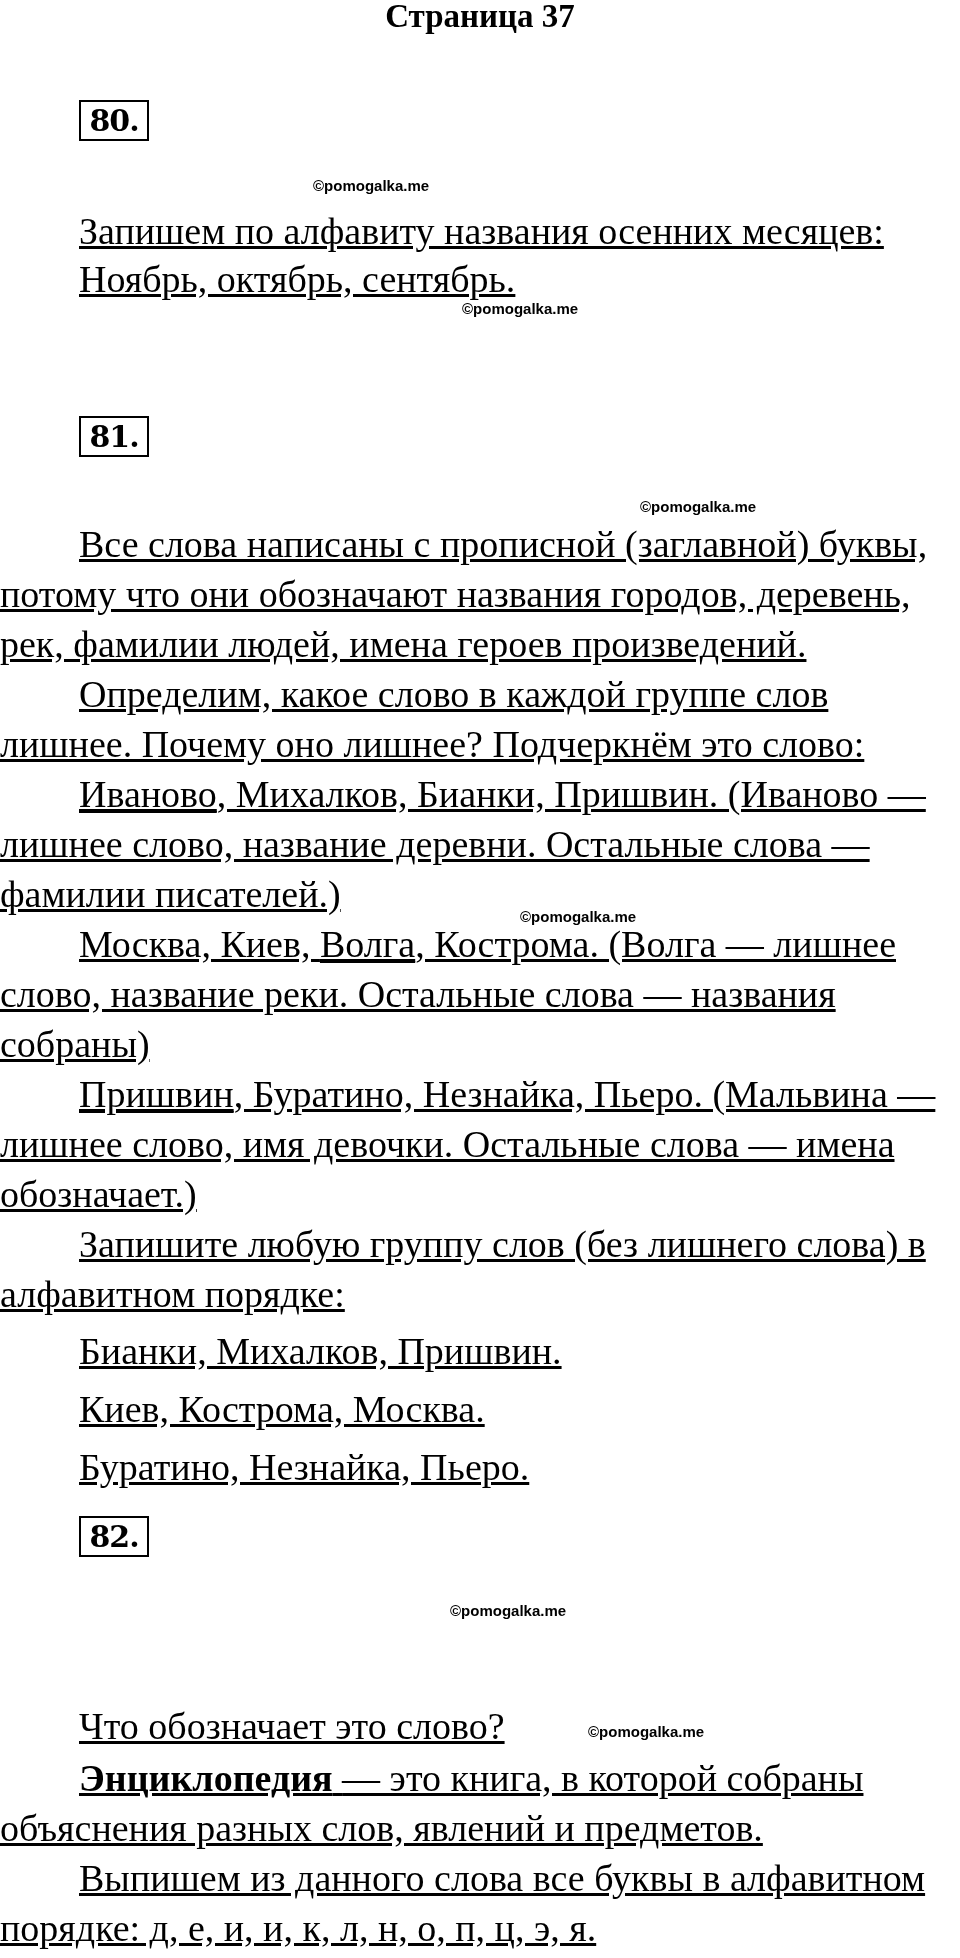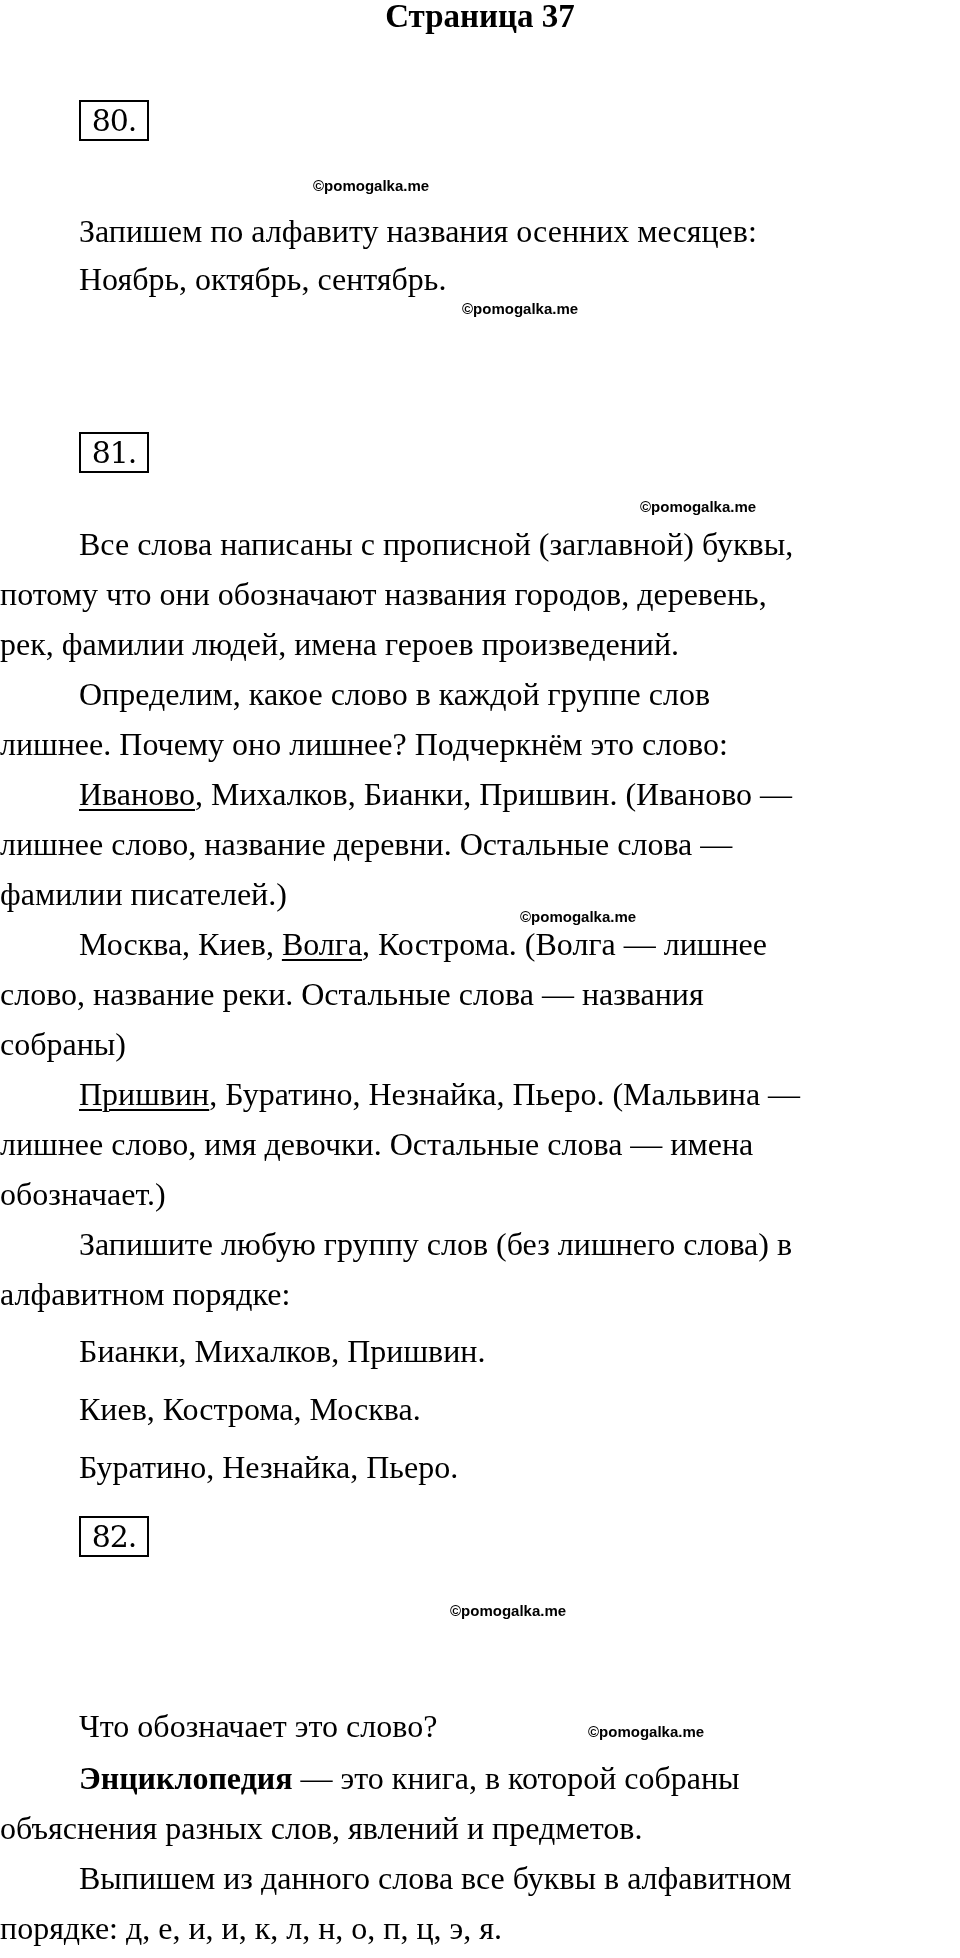--- a/index.html
+++ b/index.html
@@ -1,41 +1,41 @@
 <!DOCTYPE html>
 <html><head>
 <meta charset="utf-8">
 <style>
   html, body { margin:0; padding:0; background:#ffffff; }
   body { width:960px; height:1958px; position:relative; overflow:hidden; color:#000; }
   .page-title { position:absolute; top:-4px; left:0; width:960px; text-align:center;
     font-family:"Liberation Serif", serif; font-weight:bold; font-size:33px; line-height:40px; }
   .task-box { position:absolute; left:79px; width:70px; height:41px; border:2px solid #000;
-    box-sizing:border-box; font-family:"DejaVu Serif", serif; font-weight:normal; font-size:30px;
+    box-sizing:border-box; font-family:"DejaVu Serif", serif; font-weight:bold; font-size:30px;
     line-height:38px; text-align:center; letter-spacing:-1px; }
   .line { position:absolute; left:0; white-space:nowrap; font-family:"Liberation Serif", serif;
-    font-size:32px; line-height:36px; }
+    font-size:38px; line-height:36px;text-decoration:underline; }
   .ind { left:79px; }
   .u { text-decoration:underline; text-underline-offset:4px; text-decoration-thickness:2px; }
   .b { font-weight:bold; }
   .wm { position:absolute; font-family:Liberation Sans, sans-serif; font-weight:bold;
     font-size:15px; line-height:20px; white-space:nowrap; }
 </style>
 </head>
 <body>
 
 <div class="page-title">Страница 37</div>
 
 <div class="task-box" style="top:100px">80.</div>
 <div class="wm" style="left:313px;top:176px">©pomogalka.me</div>
 <div class="line ind" style="top:213px">Запишем по алфавиту названия осенних месяцев:</div>
 <div class="line ind" style="top:261px">Ноябрь, октябрь, сентябрь.</div>
 <div class="wm" style="left:462px;top:299px">©pomogalka.me</div>
 
-<div class="task-box" style="top:432px">81.</div>
+<div class="task-box" style="top:416px">81.</div>
 <div class="wm" style="left:640px;top:497px">©pomogalka.me</div>
 <div class="line ind" style="top:526px">Все слова написаны с прописной (заглавной) буквы,</div>
 <div class="line" style="top:576px">потому что они обозначают названия городов, деревень,</div>
 <div class="line" style="top:626px">рек, фамилии людей, имена героев произведений.</div>
 <div class="line ind" style="top:676px">Определим, какое слово в каждой группе слов</div>
 <div class="line" style="top:726px">лишнее. Почему оно лишнее? Подчеркнём это слово:</div>
 
 <div class="line ind" style="top:776px"><span class="u">Иваново</span><span>, Михалков, Бианки, Пришвин. (Иваново —</span></div>
 <div class="line" style="top:826px">лишнее слово, название деревни. Остальные слова —</div>
 <div class="line" style="top:876px">фамилии писателей.)</div>

